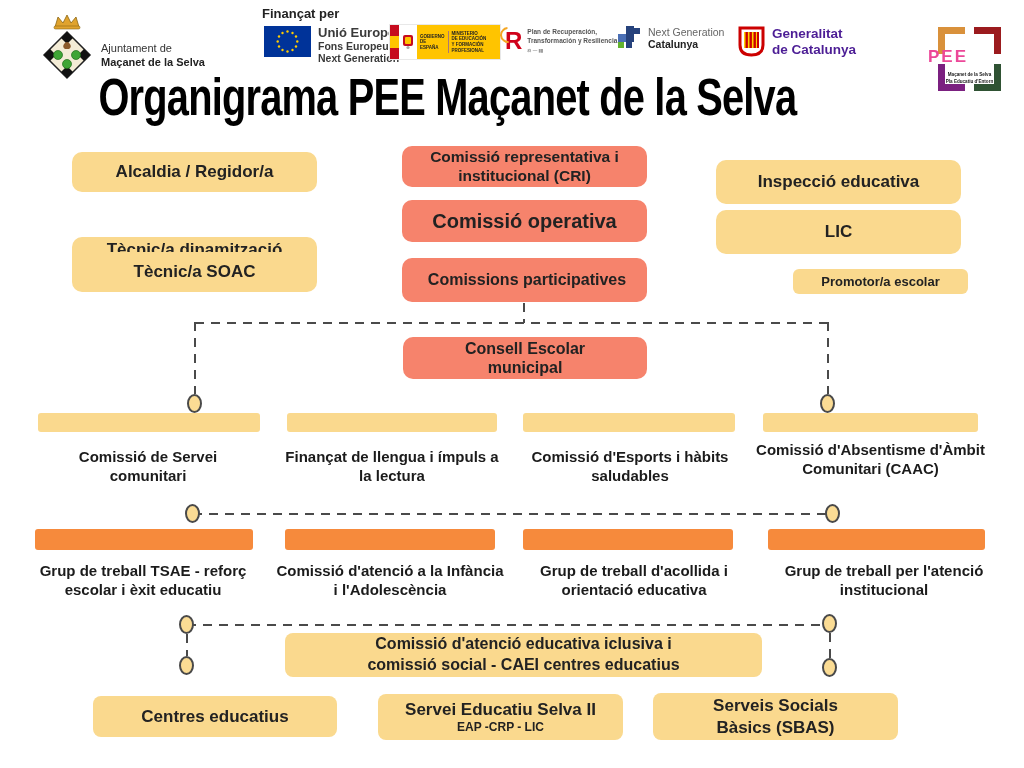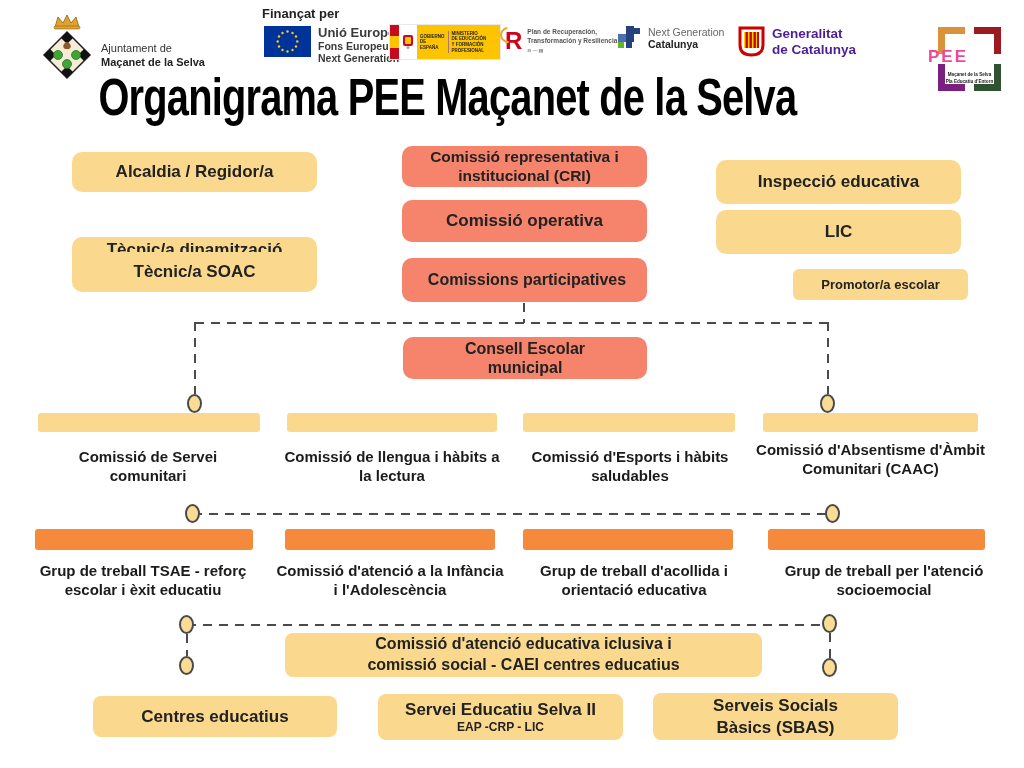--- a/index.html
+++ b/index.html
@@ -179,59 +179,59 @@
     </div>
   </div>
 
   <div class="title"><span>Organigrama PEE Maçanet de la Selva</span></div>
 
   <div class="box yellow" style="left:72px;top:152px;width:245px;height:40px;font-size:17px;">Alcaldia / Regidor/a</div>
   <div class="box yellow" style="left:72px;top:199px;width:245px;height:47px;font-size:17px;line-height:1.2;padding:2px 34px;margin-top:38px;">Tècnic/a dinamització PEE</div>
   <div class="box yellow" style="left:72px;top:252px;width:245px;height:40px;font-size:17px;">Tècnic/a SOAC</div>
 
   <div class="box salmon" style="left:402px;top:146px;width:245px;height:41px;font-size:15.5px;font-weight:800;line-height:1.2;padding:2px 9px;">Comissió representativa i institucional (CRI)</div>
-  <div class="box salmon" style="left:402px;top:200px;width:245px;height:42px;font-size:17px;">Comissió operativa</div>
+  <div class="box salmon" style="left:402px;top:200px;width:245px;height:42px;font-size:20px;">Comissió operativa</div>
   <div class="box salmon" style="left:402px;top:258px;width:245px;height:44px;font-size:16px;padding-left:15px;">Comissions participatives</div>
 
   <div class="box yellow" style="left:716px;top:160px;width:245px;height:44px;font-size:17px;text-align:center;">Inspecció educativa</div>
   <div class="box yellow" style="left:716px;top:210px;width:245px;height:44px;font-size:17px;">LIC</div>
-  <div class="box yellow" style="left:793px;top:269px;width:175px;height:31px;font-size:13px;border-radius:6px;">Promotor/a escolar</div>
+  <div class="box yellow" style="left:793px;top:269px;width:175px;height:25px;font-size:13px;border-radius:6px;">Promotor/a escolar</div>
 
   <div class="dash-v" style="left:523px;top:303px;height:20px;"></div>
   <div class="dash-h" style="left:195px;top:322px;width:633px;"></div>
   <div class="dash-v" style="left:194px;top:322px;height:72px;"></div>
   <div class="dash-v" style="left:827px;top:322px;height:72px;"></div>
   <div class="node" style="left:187px;top:394px;"></div>
   <div class="node" style="left:820px;top:394px;"></div>
 
   <div class="box salmon" style="left:403px;top:337px;width:244px;height:42px;font-size:16px;line-height:1.2;padding:2px 46px;">Consell Escolar municipal</div>
 
   <div class="bar" style="left:38px;top:413px;width:222px;"></div>
   <div class="bar" style="left:287px;top:413px;width:210px;"></div>
   <div class="bar" style="left:523px;top:413px;width:212px;"></div>
   <div class="bar" style="left:763px;top:413px;width:215px;"></div>
 
   <div class="lbl" style="left:48px;top:447px;width:200px;">Comissió de Servei comunitari</div>
-  <div class="lbl" style="left:282px;top:447px;width:220px;">Comissió de llengua i hàbits a la lectura</div>
+  <div class="lbl" style="left:282px;top:447px;width:220px;">Finançat de llengua i ímpuls a la lectura</div>
   <div class="lbl" style="left:520px;top:447px;width:220px;">Comissió d'Esports i hàbits saludables</div>
   <div class="lbl" style="left:753px;top:440px;width:235px;">Comissió d'Absentisme d'Àmbit Comunitari (CAAC)</div>
 
   <div class="dash-h" style="left:193px;top:513px;width:640px;"></div>
   <div class="node" style="left:185px;top:504px;"></div>
   <div class="node" style="left:825px;top:504px;"></div>
 
   <div class="bar orange" style="left:35px;top:529px;width:218px;"></div>
   <div class="bar orange" style="left:285px;top:529px;width:210px;"></div>
   <div class="bar orange" style="left:523px;top:529px;width:210px;"></div>
   <div class="bar orange" style="left:768px;top:529px;width:217px;"></div>
 
   <div class="lbl" style="left:38px;top:561px;width:210px;">Grup de treball TSAE - reforç escolar i èxit educatiu</div>
   <div class="lbl" style="left:275px;top:561px;width:230px;">Comissió d'atenció a la Infància i l'Adolescència</div>
   <div class="lbl" style="left:519px;top:561px;width:230px;">Grup de treball d'acollida i orientació educativa</div>
-  <div class="lbl" style="left:774px;top:561px;width:220px;">Grup de treball per l'atenció socioemocial</div>
+  <div class="lbl" style="left:774px;top:561px;width:220px;">Grup de treball per l'atenció institucional</div>
 
   <div class="dash-h" style="left:187px;top:624px;width:643px;"></div>
   <div class="node" style="left:179px;top:615px;"></div>
   <div class="dash-v" style="left:186px;top:634px;height:22px;"></div>
   <div class="node" style="left:179px;top:656px;"></div>
   <div class="node" style="left:822px;top:614px;"></div>
   <div class="dash-v" style="left:829px;top:633px;height:25px;"></div>
   <div class="node" style="left:822px;top:658px;"></div>
 
   <div class="box yellow" style="left:285px;top:633px;width:477px;height:44px;font-size:16px;border-radius:8px;line-height:1.3;">

